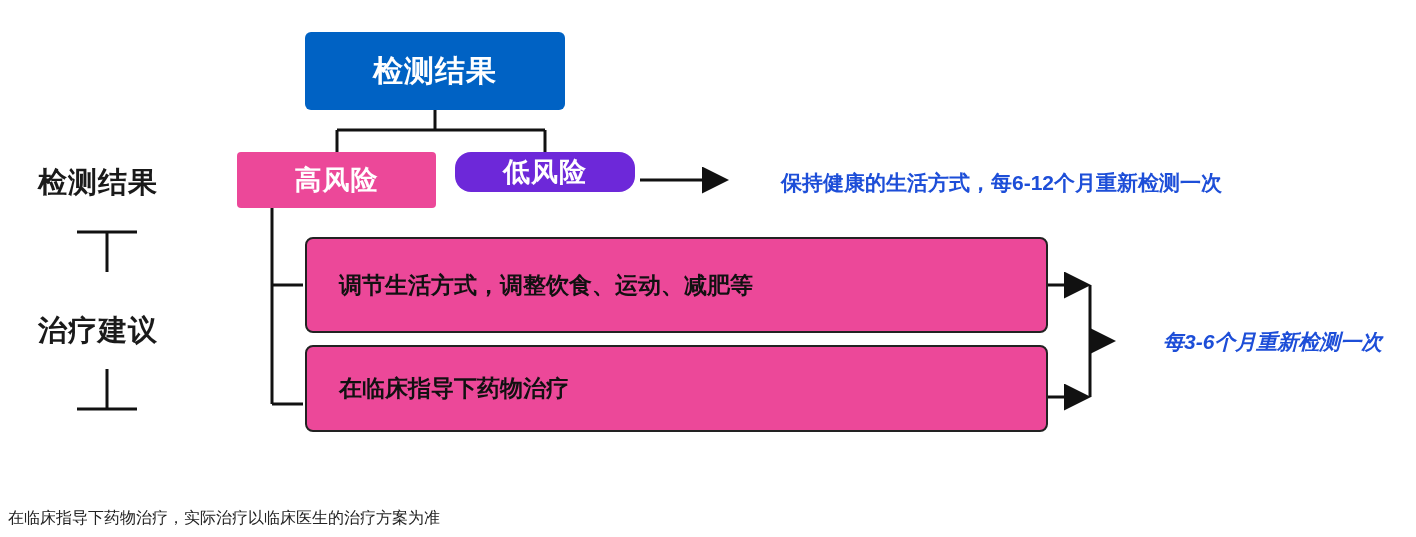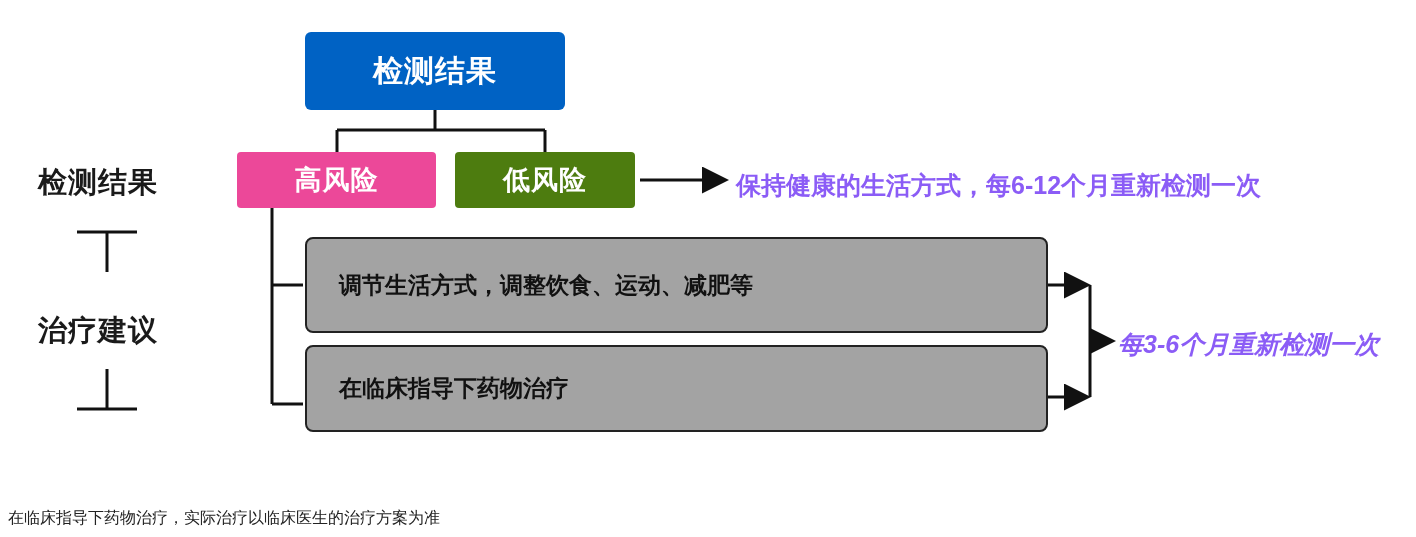--- a/index.html
+++ b/index.html
@@ -63,33 +63,33 @@
   #node-high {
     left: 237px; top: 152px;
     width: 199px; height: 56px;
     background: #ec4899;
     border-radius: 4px;
     font-size: 27px;
     letter-spacing: 1px;
   }
   #node-low {
     left: 455px; top: 152px;
-    width: 180px; height: 56px;
-    background: #4d7c0f;
-    border-radius: 4px;
+    width: 180px; height: 40px;
+    background: #6d28d9;
+    border-radius: 16px;
     font-size: 27px;
     letter-spacing: 1px;
   }
 
   .outline-box {
     position: absolute;
     box-sizing: border-box;
     border: 2px solid #222222;
     border-radius: 8px;
-    background: #a3a3a3;
+    background: #ec4899;
     display: flex;
     align-items: center;
   }
   #box-lifestyle {
     left: 305px; top: 237px;
     width: 743px; height: 96px;
   }
   #box-medication {
     left: 305px; top: 345px;
     width: 743px; height: 87px;
@@ -98,24 +98,25 @@
     padding-left: 32px;
     font-size: 23px;
     font-weight: bold;
     color: #111111;
     white-space: nowrap;
   }
 
   
   .annot {
     position: absolute;
-    font-size: 25px;
+    font-size: 21px;
     font-weight: bold;
-    color: #8b5cf6;
+    color: #1d4ed8;
     white-space: nowrap;
+    margin-left: 45px;
   }
   #annot-low { left: 736px; top: 169px; }
   #annot-retest { left: 1118px; top: 328px; font-style: italic; }
 
   
   #footnote {
     position: absolute;
     left: 8px; top: 508px;
     font-size: 16px;
     color: #222222;

